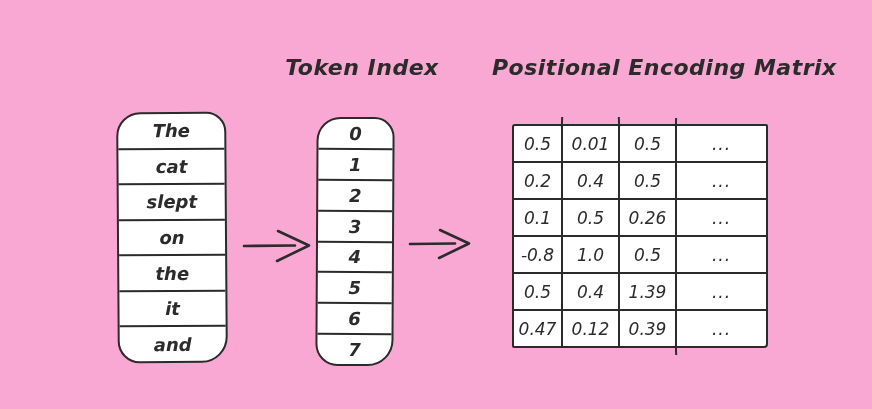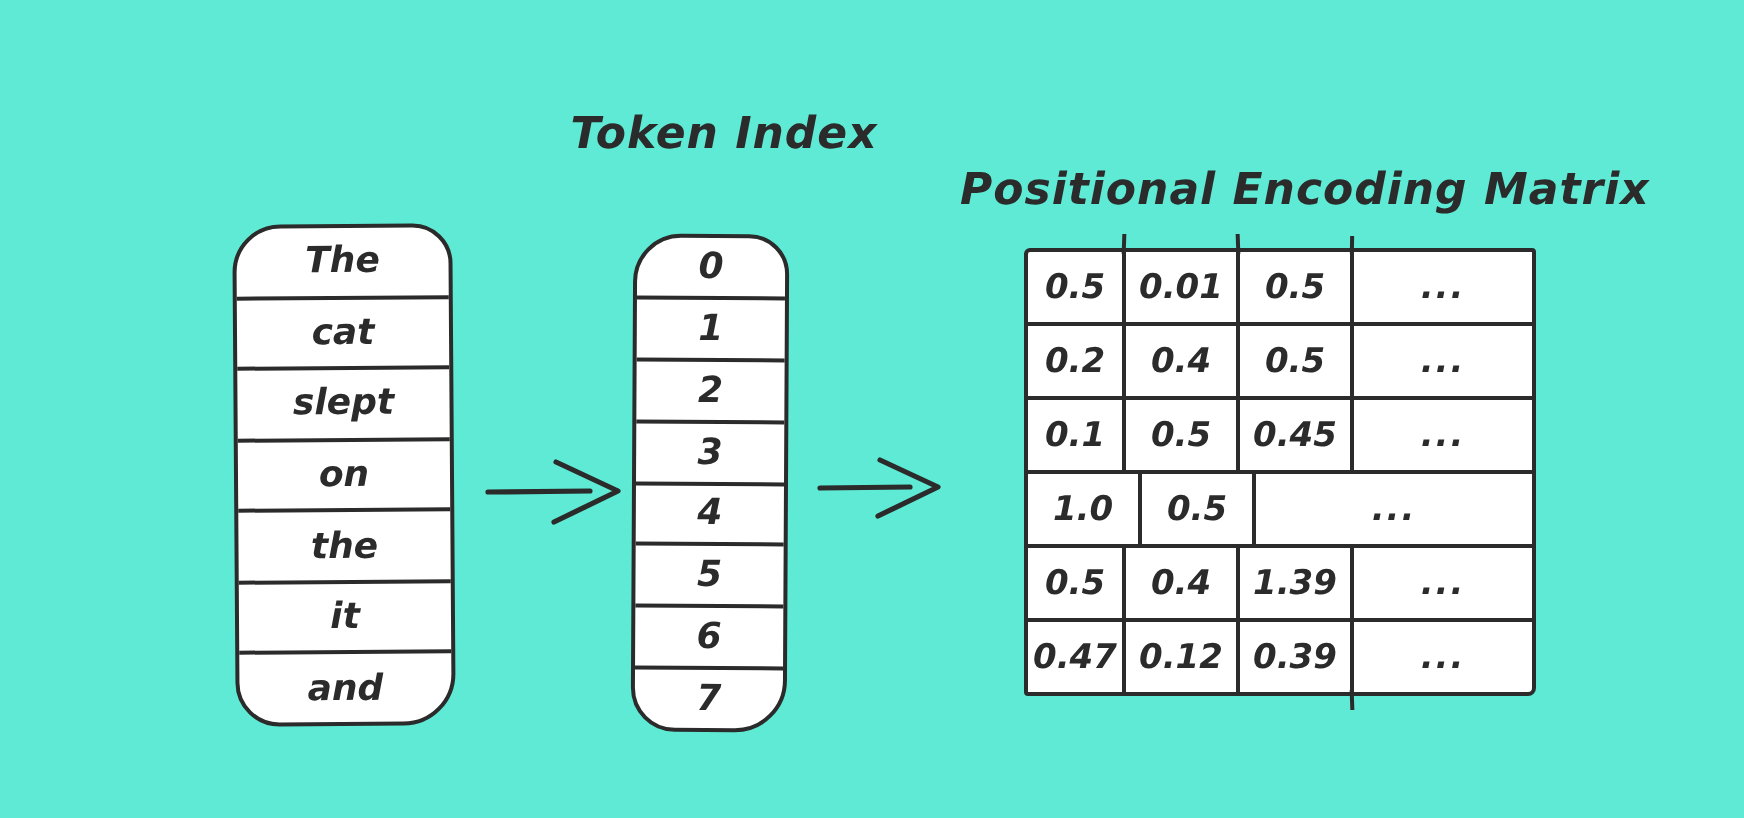--- a/index.html
+++ b/index.html
@@ -1,36 +1,36 @@
 <!DOCTYPE html>
 <html><head>
 <meta charset="utf-8">
 <style>
   html, body { margin: 0; padding: 0; background: #ffffff; }
   .canvas {
     position: relative;
     width: 872px;
     height: 409px;
-    background: #5eead4;
+    background: #f9a8d4;
     font-family: "DejaVu Sans", sans-serif;
     color: #2b2b2b;
     overflow: hidden;
   }
   .title {
     position: absolute;
     font-size: 22px;
     font-style: italic;
     font-weight: bold;
     letter-spacing: 0.5px;
     text-align: center;
     white-space: nowrap;
     color: #2b2b2b;
   }
   .title-token  { left: 277px; top: 55px; width: 170px; }
-  .title-matrix { left: 480px; top: 55px; width: 336px; margin-top: 28px; }
+  .title-matrix { left: 492px; top: 55px; width: 336px; }
 
   
   .hand-col {
     position: absolute;
     border: 2.6px solid #2b2b2b;
     border-radius: 24px 20px 26px 22px;
     display: flex;
     flex-direction: column;
     background: #ffffff;
     box-sizing: border-box;
@@ -72,21 +72,21 @@
     border-bottom: 2.2px solid #2b2b2b;
   }
   .matrix .mrow:last-child { border-bottom: none; }
   .matrix .mcell {
     display: flex;
     align-items: center;
     justify-content: center;
     border-right: 2.2px solid #2b2b2b;
     font-size: 17px;
     font-style: italic;
-    font-weight: bold;
+    font-weight: normal;
     box-sizing: border-box;
   }
   .matrix .mcell:last-child { border-right: none; }
   .mc0 { width: 49px; }
   .mc1 { width: 57px; }
   .mc2 { width: 57px; }
   .mc3 { flex: 1; letter-spacing: 1px; }
 
   
   .tick {
@@ -152,24 +152,25 @@
     </div>
     <div class="mrow">
       <div class="mcell mc0">0.2</div>
       <div class="mcell mc1">0.4</div>
       <div class="mcell mc2">0.5</div>
       <div class="mcell mc3">...</div>
     </div>
     <div class="mrow">
       <div class="mcell mc0">0.1</div>
       <div class="mcell mc1">0.5</div>
-      <div class="mcell mc2">0.45</div>
+      <div class="mcell mc2">0.26</div>
       <div class="mcell mc3">...</div>
     </div>
     <div class="mrow">
+      <div class="mcell mc0">-0.8</div>
       <div class="mcell mc1">1.0</div>
       <div class="mcell mc2">0.5</div>
       <div class="mcell mc3">...</div>
     </div>
     <div class="mrow">
       <div class="mcell mc0">0.5</div>
       <div class="mcell mc1">0.4</div>
       <div class="mcell mc2">1.39</div>
       <div class="mcell mc3">...</div>
     </div>

